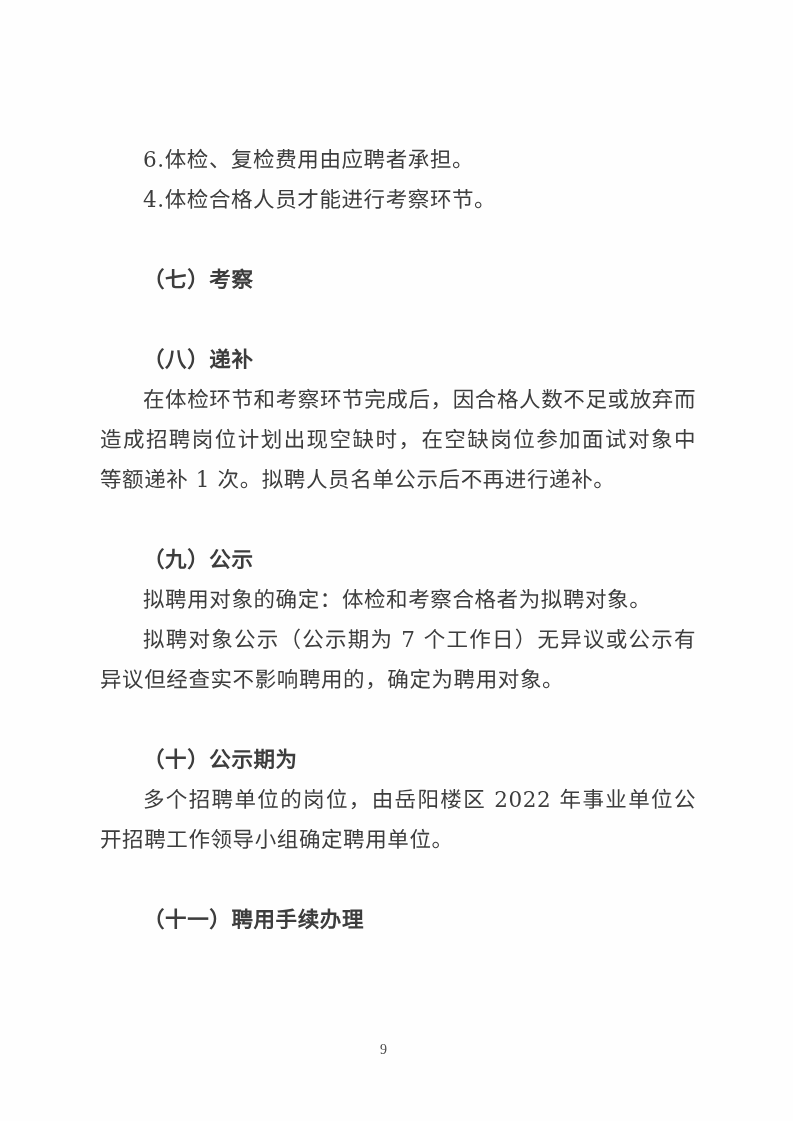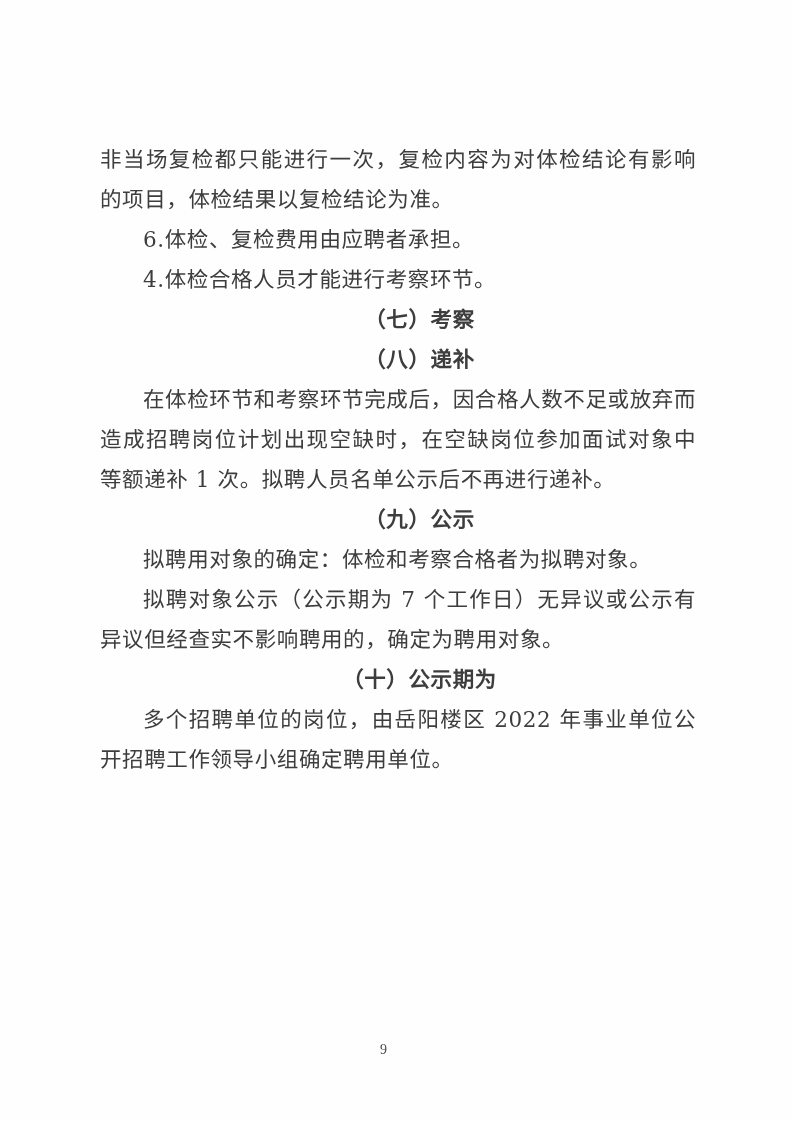--- a/index.html
+++ b/index.html
@@ -33,47 +33,48 @@
   .para {
     text-indent: 2em;
     font-weight: normal;
   }
   .para.no-indent {
     text-indent: 0;
   }
   .heading {
     font-weight: bold;
     text-indent: 2em;
-    text-align: center;
+    text-align: left;
+    margin-top: 40px;
   }
   .page-footer {
     position: absolute;
     left: 0;
     right: 26px;
     top: 1040px;
     text-align: center;
     font-family: "Liberation Serif", "DejaVu Serif", serif;
     font-size: 14px;
     line-height: 20px;
     color: #4a4a4a;
   }
 </style>
 </head>
 <body>
 
 <div class="page">
   <main class="content">
-    <p class="para no-indent">非当场复检都只能进行一次，复检内容为对体检结论有影响的项目，体检结果以复检结论为准。</p>
     <p class="para">6.体检、复检费用由应聘者承担。</p>
     <p class="para">4.体检合格人员才能进行考察环节。</p>
     <h2 class="heading">（七）考察</h2>
     <h2 class="heading">（八）递补</h2>
     <p class="para">在体检环节和考察环节完成后，因合格人数不足或放弃而造成招聘岗位计划出现空缺时，在空缺岗位参加面试对象中等额递补 1 次。拟聘人员名单公示后不再进行递补。</p>
     <h2 class="heading">（九）公示</h2>
     <p class="para">拟聘用对象的确定：体检和考察合格者为拟聘对象。</p>
     <p class="para">拟聘对象公示（公示期为 7 个工作日）无异议或公示有异议但经查实不影响聘用的，确定为聘用对象。</p>
     <h2 class="heading">（十）公示期为</h2>
     <p class="para">多个招聘单位的岗位，由岳阳楼区 2022 年事业单位公开招聘工作领导小组确定聘用单位。</p>
+    <h2 class="heading">（十一）聘用手续办理</h2>
   </main>
   <footer class="page-footer">
     <span>9</span>
   </footer>
 </div>
 
 </body></html>

